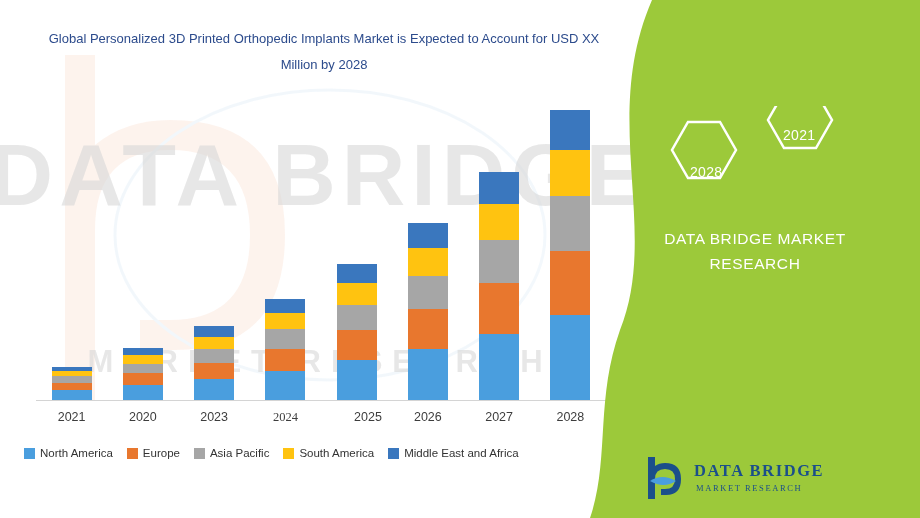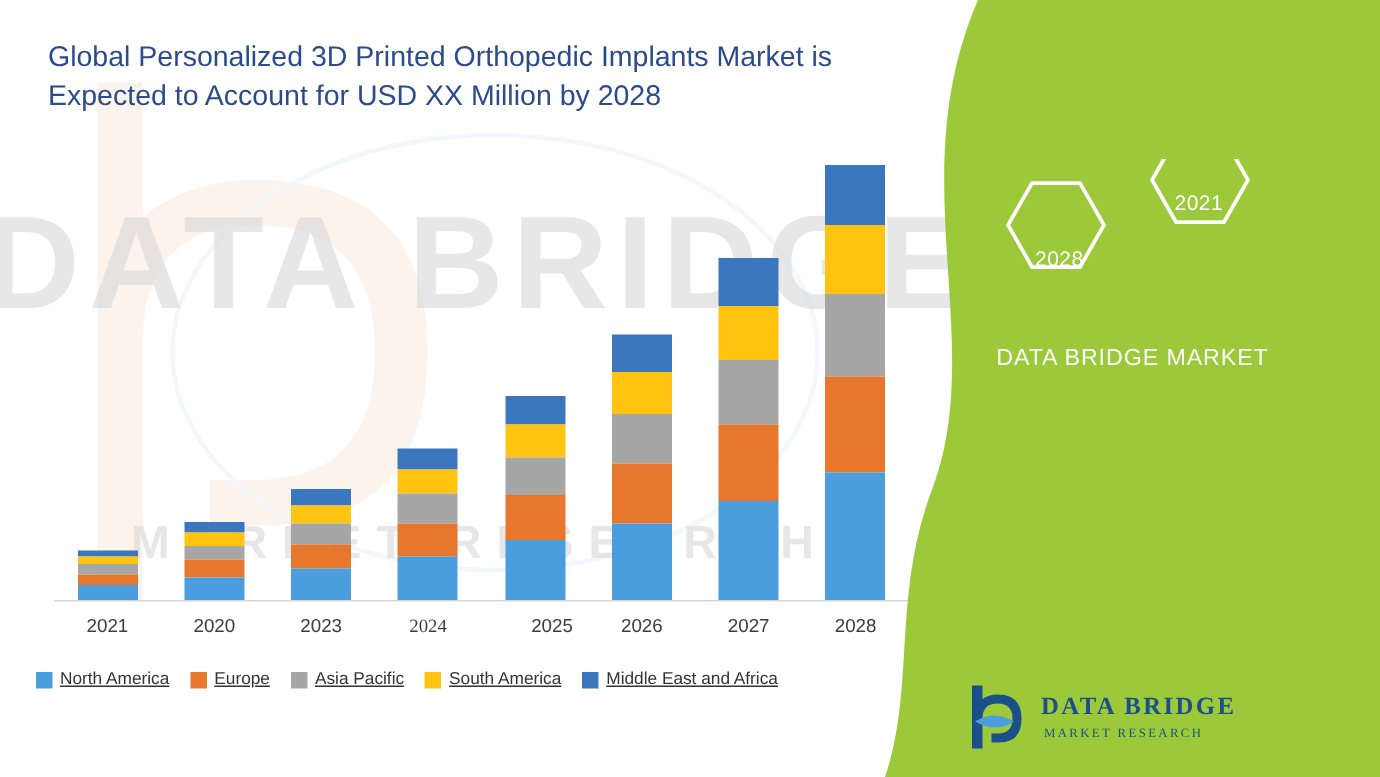--- a/index.html
+++ b/index.html
@@ -99,25 +99,25 @@
 
   .watermark {
     position: absolute;
     left: 0; top: 0;
     width: 640px; height: 518px;
     pointer-events: none;
   }
 
   .chart-title {
     position: absolute;
-    left: 32px; top: 26px;
+    left: 44px; top: 26px;
     width: 560px;
-    text-align: left;
+    text-align: center;
     color: #2c4b8c;
-    font-size: 19px;
+    font-size: 13px;
     line-height: 26px;
   }
 
   
   .plot {
     position: absolute;
     left: 36px; top: 100px;
     width: 570px; height: 300px;
   }
   .bar-group {
@@ -159,21 +159,20 @@
     align-items: center;
     margin-right: 14px;
   }
   .legend-swatch {
     width: 11px; height: 11px;
     margin-right: 5px;
   }
   .legend-text {
     font-size: 11.5px;
     color: #333333;
-    text-decoration: underline;
   }
 </style>
 </head>
 <body>
 
 <div id="root">
 
   <div class="left-area">
 
     <svg class="watermark" viewBox="0 0 640 518">
@@ -292,20 +291,21 @@
       <svg width="250" height="90" viewBox="0 0 250 90">
         <polygon points="40,16 72,16 88,44 72,72 40,72 24,44" fill="none" stroke="#ffffff" stroke-width="2.5"></polygon>
         <polygon points="136,-14 168,-14 184,14 168,42 136,42 120,14" fill="none" stroke="#ffffff" stroke-width="2.5"></polygon>
       </svg>
       <div class="hex-label hex-label-2028">2028</div>
       <div class="hex-label hex-label-2021">2021</div>
     </div>
 
     <div class="dbmr-text">
       <div>DATA BRIDGE MARKET</div>
+      <div>RESEARCH</div>
     </div>
   </div>
 
   <div class="logo-block">
     <svg class="logo-mark" viewBox="0 0 44 46">
       <path d="M6 2 L6 44 L13 44 L13 24 Q13 14 23 14 Q33 14 33 24 Q33 34 23 34 L19 34 L19 40 L24 40 Q39 40 39 24 Q39 8 23 8 Q17 8 13 11 L13 2 Z" fill="#1b4f8a"></path>
       <path d="M8 26 Q20 18 34 26 Q22 34 8 26 Z" fill="#4a9ede"></path>
     </svg>
     <div class="logo-title">DATA BRIDGE</div>
     <div class="logo-sub">MARKET RESEARCH</div>

